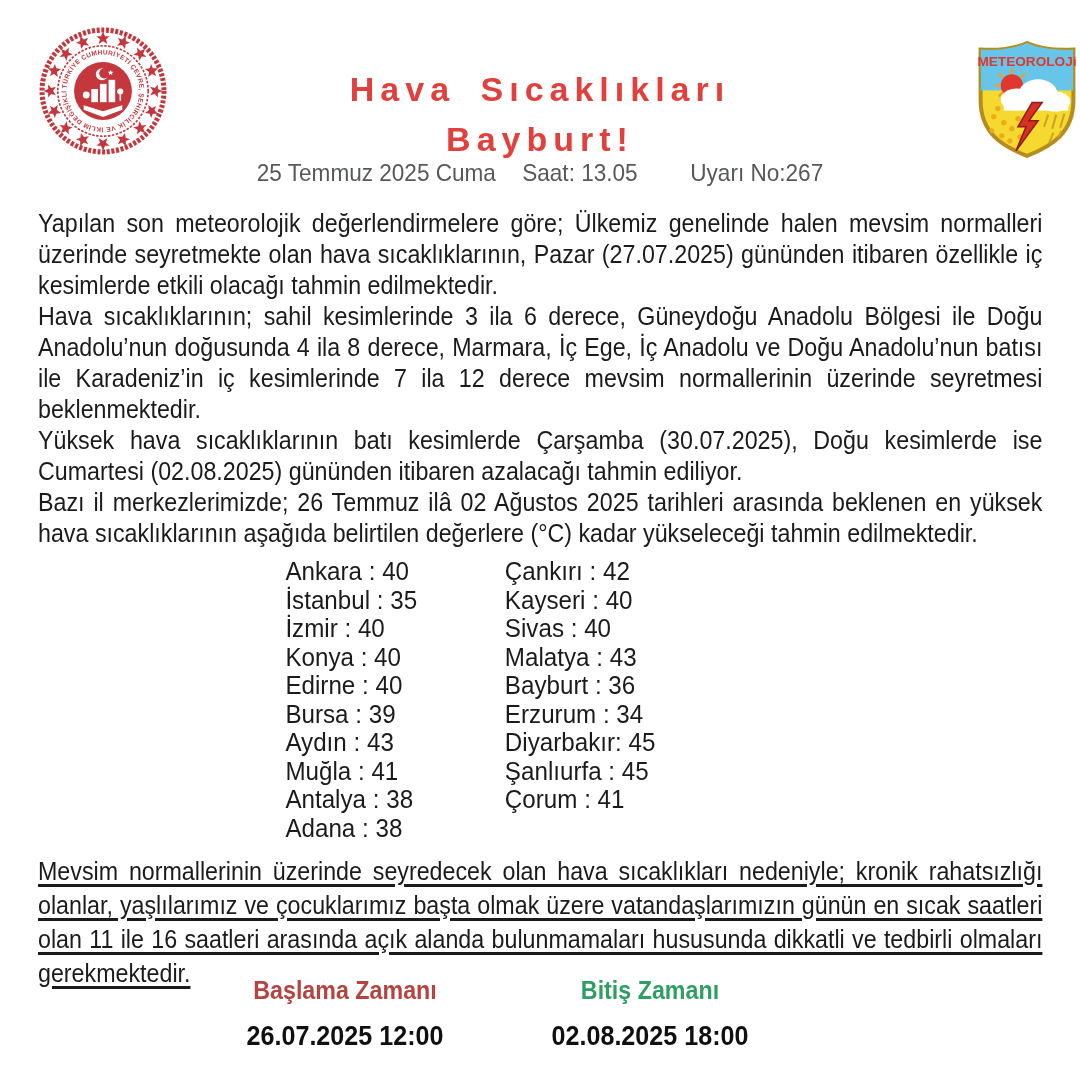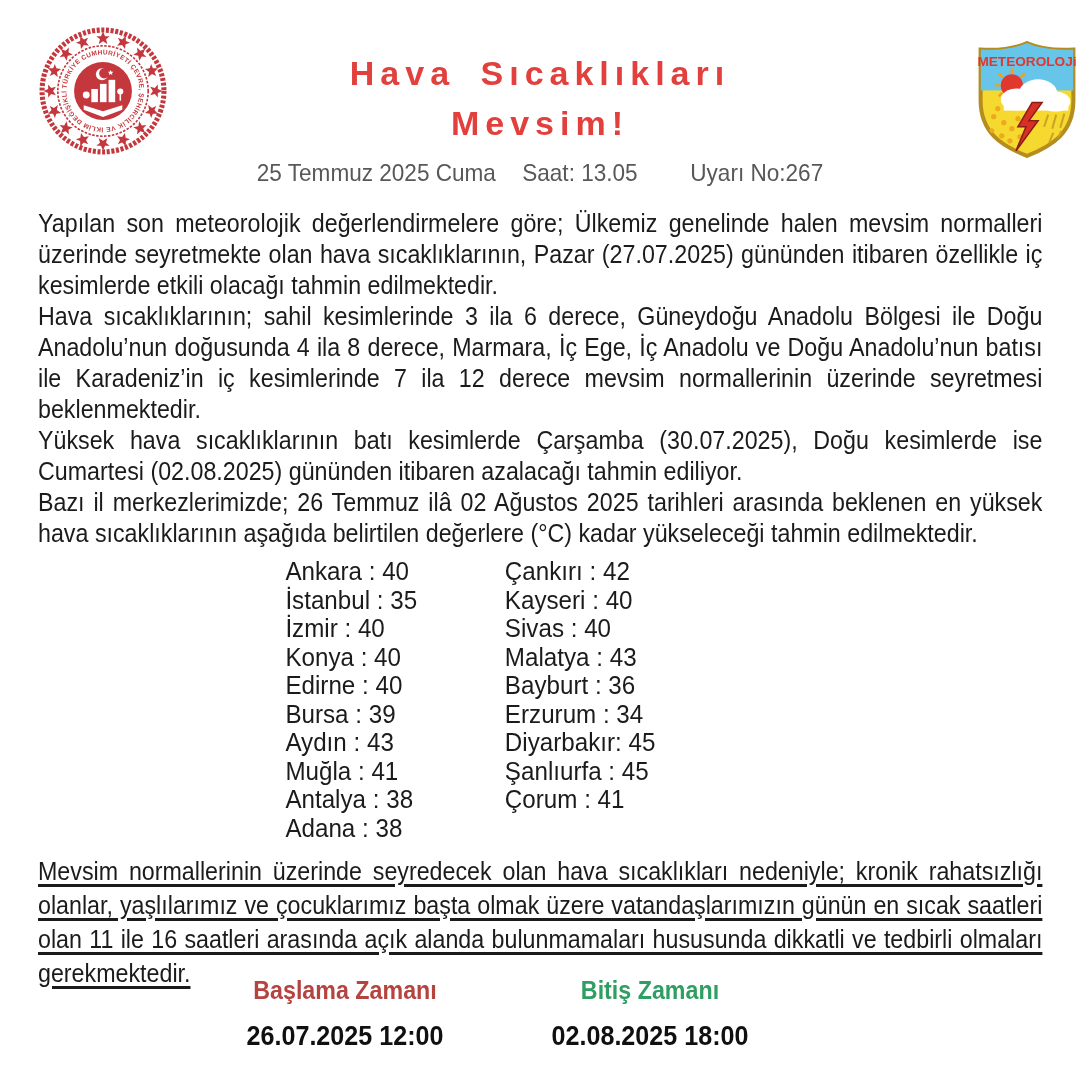--- a/index.html
+++ b/index.html
@@ -6,21 +6,21 @@
   .page {
     position:relative; width:1080px; height:1080px; background:#ffffff;
     font-family:"Liberation Sans", sans-serif; overflow:hidden; color:#1b1b1b;
   }
 
   
   .seal  { position:absolute; left:38px;  top:26px; width:130px; height:130px; }
   .shield{ position:absolute; left:975px; top:40px; width:104px; height:119px; }
 
   .title {
-    position:absolute; left:0; right:0; top:48px; text-align:center;
+    position:absolute; left:0; right:0; top:64px; text-align:center;
     color:#e2403d; font-weight:bold; font-size:34px; line-height:50px;
     letter-spacing:6px; word-spacing:10px;
   }
   .date-row {
     position:absolute; left:0; right:0; top:159px; text-align:center;
     color:#57585a; font-size:24px; transform:scaleX(0.94);
   }
   .date-row .gap-small { margin-left:28px; }
   .date-row .gap-large { margin-left:56px; }
 
@@ -139,21 +139,21 @@
           <circle cx="44" cy="96" r="2.6"></circle>
         <circle cx="42" cy="78" r="2.6"></circle>
       </g>
       <path d="M56,62 L42,86 L50,86 L40,110 L62,80 L53,80 L66,62 Z" fill="#d93025" stroke="#8c1d18" stroke-width="1.5"></path>
     </g>
     <text x="51" y="26" text-anchor="middle" font-size="13.5" font-weight="bold" fill="#e0372e">METEOROLOJi</text>
   </svg>
 
   <div class="title">
     <div>Hava Sıcaklıkları</div>
-    <div>Mevsim!</div>
+    <div>Bayburt!</div>
   </div>
 
   <div class="date-row">
     <span>25 Temmuz 2025 Cuma</span><span class="gap-small">Saat: 13.05</span><span class="gap-large">Uyarı No:267</span>
   </div>
 
   <div class="content">
     <p>Yapılan son meteorolojik değerlendirmelere göre; Ülkemiz genelinde halen mevsim normalleri üzerinde seyretmekte olan hava sıcaklıklarının, Pazar (27.07.2025) gününden itibaren özellikle iç kesimlerde etkili olacağı tahmin edilmektedir.</p>
     <p>Hava sıcaklıklarının; sahil kesimlerinde 3 ila 6 derece, Güneydoğu Anadolu Bölgesi ile Doğu Anadolu’nun doğusunda 4 ila 8 derece, Marmara, İç Ege, İç Anadolu ve Doğu Anadolu’nun batısı ile Karadeniz’in iç kesimlerinde 7 ila 12 derece mevsim normallerinin üzerinde seyretmesi beklenmektedir.</p>
     <p>Yüksek hava sıcaklıklarının batı kesimlerde Çarşamba (30.07.2025), Doğu kesimlerde ise Cumartesi (02.08.2025) gününden itibaren azalacağı tahmin ediliyor.</p>

